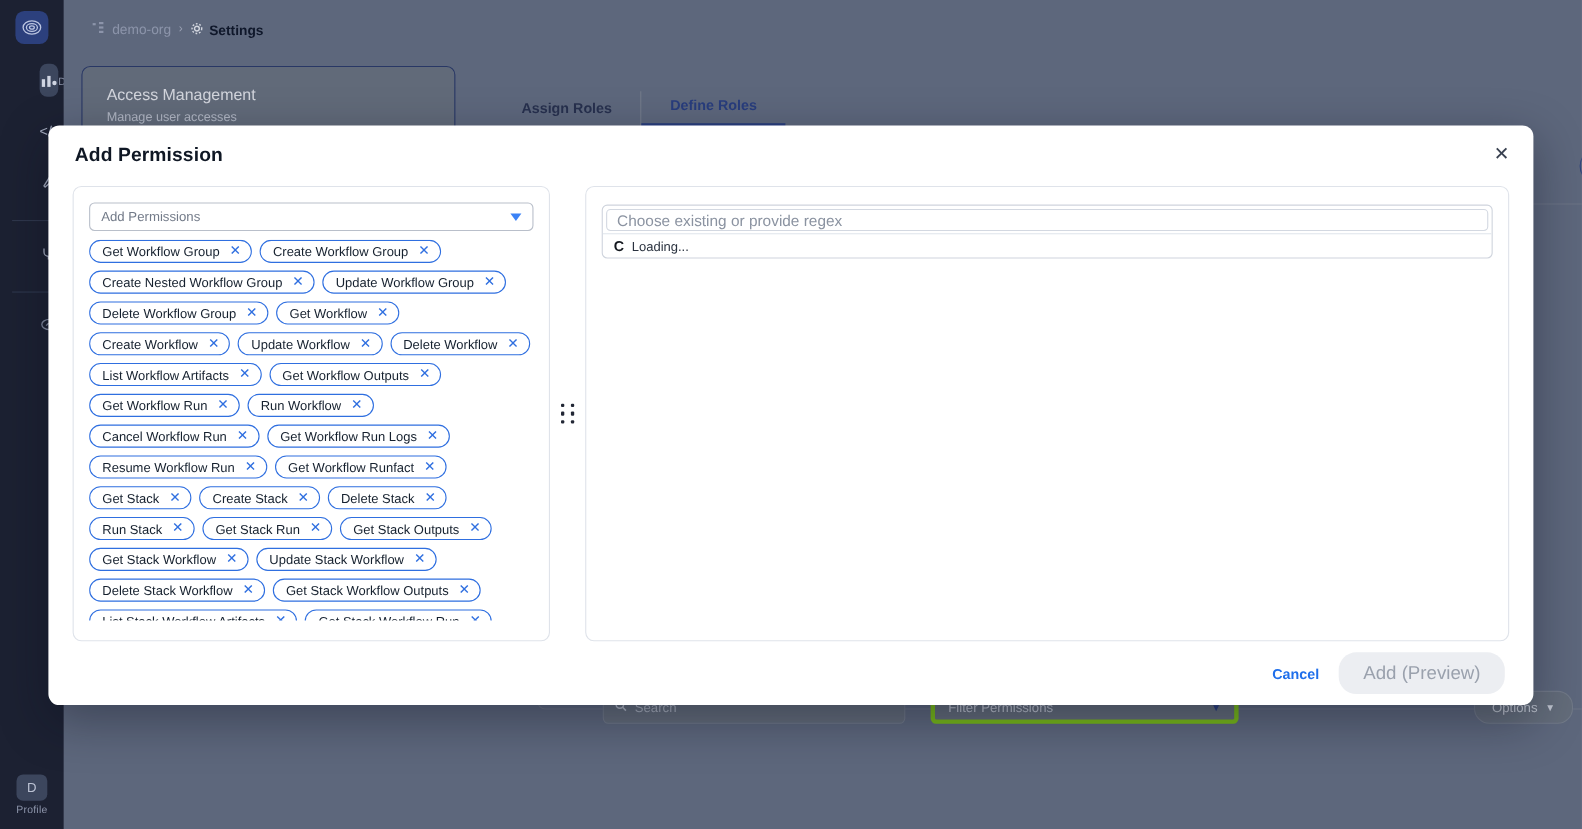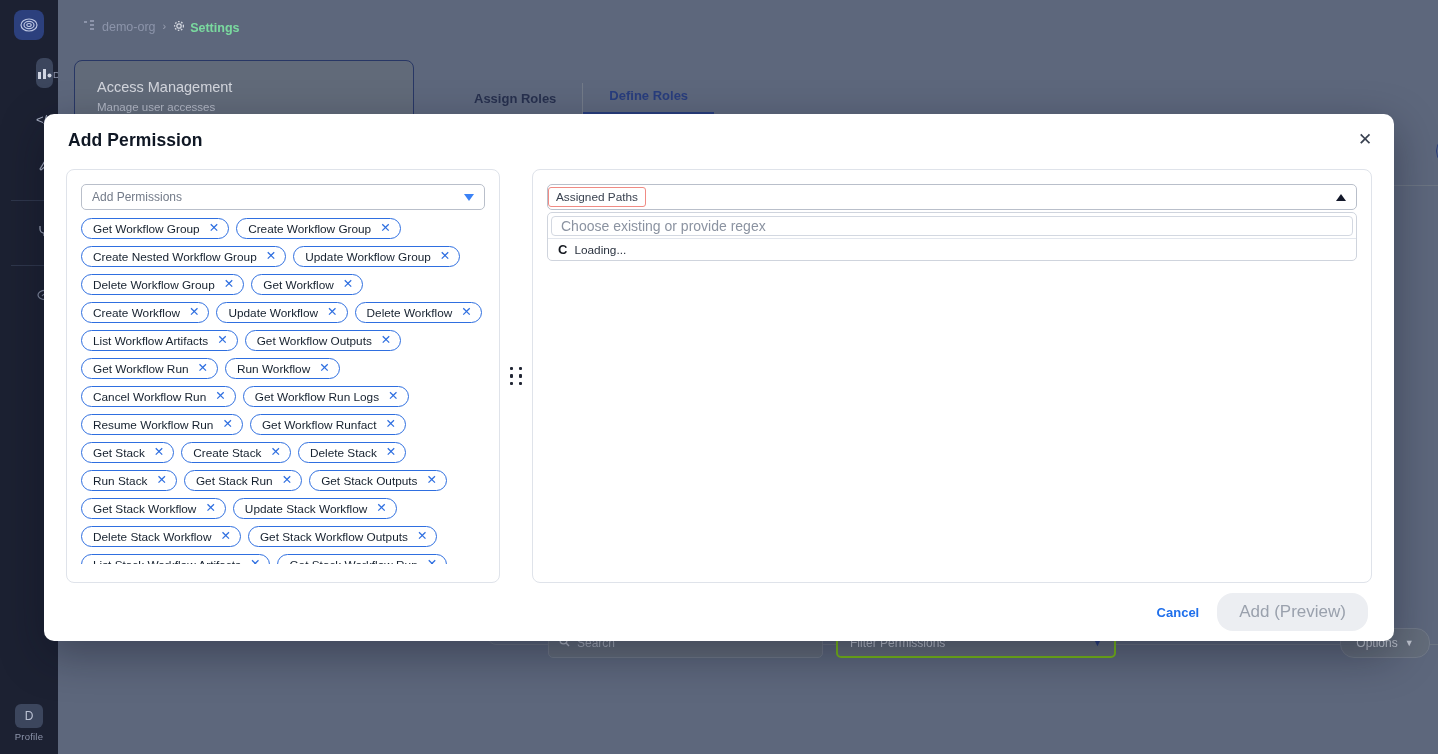--- a/index.html
+++ b/index.html
@@ -51,21 +51,21 @@
     color: #cfd5e6; font-size: 12px; display: flex; align-items: center; justify-content: center;
   }
 
   
   .bg-main { position: absolute; left: 58px; top: 0; right: 0; bottom: 0; background: #667085; }
   .crumb {
     position: absolute; left: 26px; top: 20px;
     display: flex; align-items: flex-start; gap: 7px;
     font-size: 12.5px; color: #9aa2b8;
   }
-  .crumb .cur { color: #86efac; font-weight: bold; display: flex; align-items: center; gap: 5px;}
+  .crumb .cur { color: #0f172a; font-weight: bold; display: flex; align-items: center; gap: 5px;}
   .crumb .sep { color: #aab0c2; font-size: 11px; }
 
   .am-card {
     position: absolute; left: 16px; top: 60px; width: 340px; height: 120px;
     border: 1.6px solid #2b3a6b; border-radius: 8px;
     background: #6a7382; padding: 18px 22px;
   }
   .am-title { font-size: 14.5px; color: #e8eaf0; margin-bottom: 6px; }
   .am-sub { font-size: 11.5px; color: #c3c8d4; }
 
@@ -81,22 +81,22 @@
   .tab-bg.active { color: #2b4186; border-bottom: 3px solid #2b4186; border-right: none; }
 
   .bg-toolbar { position: absolute; left: 430px; top: 628px; width: 960px; height: 32px; }
   .bg-search {
     position: absolute; left: 60px; top: 0; width: 275px; height: 30px;
     border: 1px solid #7c8492; border-radius: 5px; background: #6c7583;
     display: flex; align-items: center; gap: 7px; padding: 0 10px;
     font-size: 12px; color: #b9bfcb;
   }
   .bg-filter {
-    position: absolute; left: 348px; top: 0; width: 280px; height: 30px;
-    border: 2px solid #84cc16; border-radius: 5px; background: #6c7583;
+    position: absolute; left: 358px; top: 0; width: 280px; height: 30px;
+    border: 4px solid #84cc16; border-radius: 5px; background: #6c7583;
     display: flex; align-items: center; justify-content: space-between; padding: 0 12px;
     font-size: 12px; color: #cfd4de;
   }
   .bg-options {
     position: absolute; left: 852px; top: 0; width: 90px; height: 30px;
     border: 1px solid #7c8492; border-radius: 14px; background: #6c7583;
     display: flex; align-items: center; justify-content: center; gap: 7px;
     font-size: 12px; color: #d3d8e1;
   }
   .bg-panel-outline {
@@ -483,24 +483,20 @@
             <i></i>
             <i></i>
             <i></i>
             <i></i>
             <i></i>
         </div>
       </div>
 
       <div class="panel panel-right">
         <div class="ap-wrap">
-          <div class="ap-field">
-            <span class="ap-tag">Assigned Paths</span>
-            <span class="tri-up"></span>
-          </div>
           <div class="ap-menu">
             <div class="ap-search">
               <span>Choose existing or provide regex</span>
             </div>
             <div class="ap-row">
               <span class="spinner">C</span>
               <span>Loading...</span>
             </div>
           </div>
         </div>

